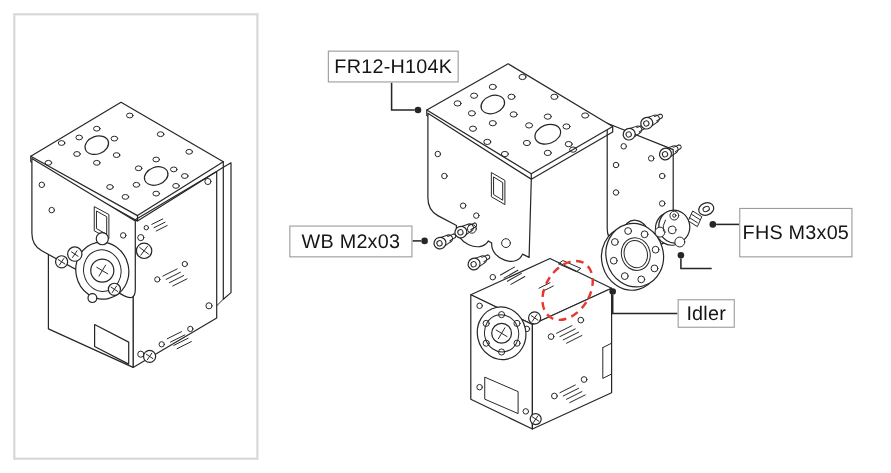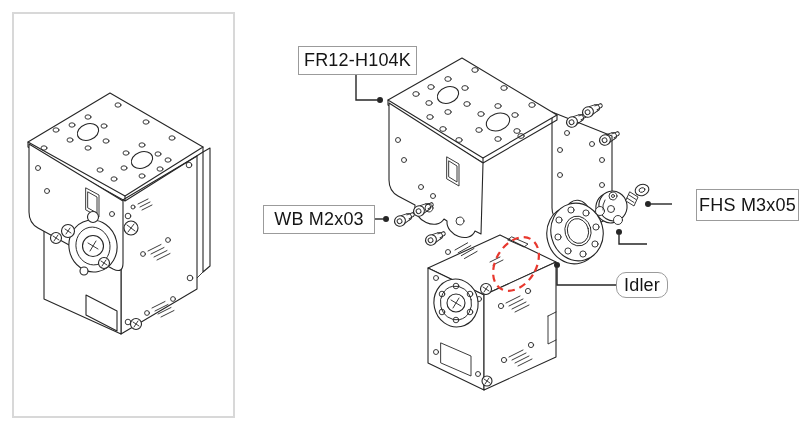--- a/index.html
+++ b/index.html
@@ -274,18 +274,18 @@
         <circle class="dot" cx="619" cy="232" r="3"></circle>
       <path class="lead" d="M557,268 V285 H616"></path>
         <circle class="dot" cx="557" cy="265" r="3"></circle>
     </g>
   </svg>
 
   <div class="lbl" style="left:298px;top:46px;width:119px;height:29px;">FR12-H104K</div>
 
   <div class="lbl" style="left:263px;top:205px;width:112px;height:29px;">WB M2x03</div>
 
-  <div class="lbl" style="left:696px;top:189px;width:103px;height:32px;">FHS M3x05</div>
-
-
-  <div class="lbl" style="left:616px;top:272px;width:52px;height:26px;border-radius:10px;">Idler</div>
+  <div class="lbl" style="left:672px;top:189px;width:103px;height:45px;">FHS M3x05</div>
+
+
+  <div class="lbl" style="left:616px;top:272px;width:52px;height:26px;">Idler</div>
 
 </div>
 
 </body></html>

